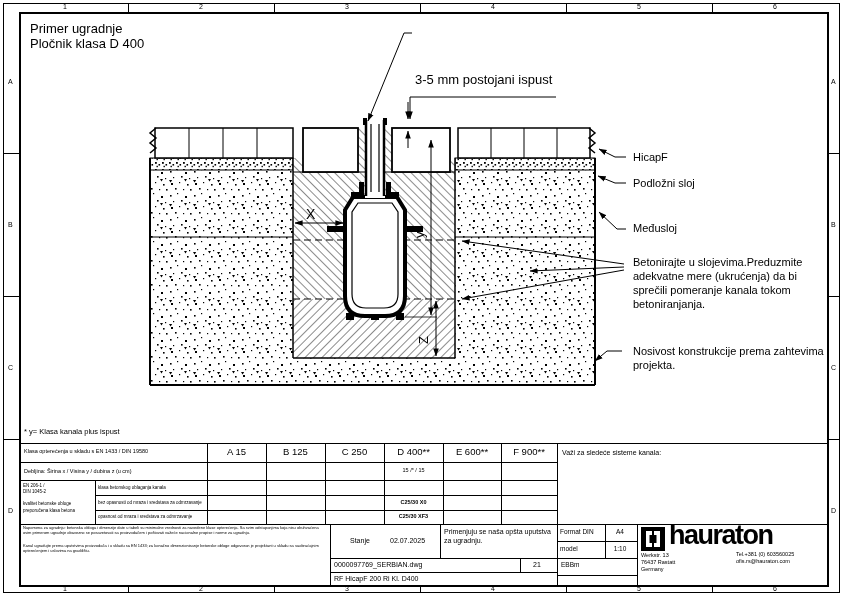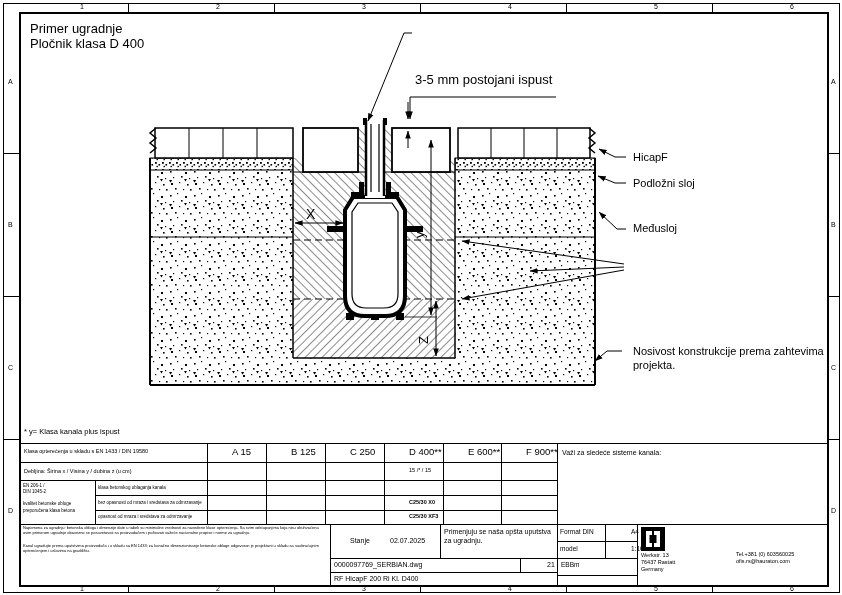--- a/index.html
+++ b/index.html
@@ -1,19 +1,19 @@
 <!DOCTYPE html>
 <html><head>
 <meta charset="utf-8">
 <style>
   html,body{margin:0;padding:0;background:#e8e8e8;}
   .sheet{position:relative;width:842px;height:595px;background:#fff;font-family:"Liberation Sans",sans-serif;color:#000;overflow:hidden;}
   .t{position:absolute;color:#000;white-space:nowrap;line-height:1.15;}
   .w{white-space:normal;}
-  .c{text-align:left;padding-left:25px;}
+  .c{text-align:center;}
   svg{position:absolute;left:0;top:0;}
   .brand{font-weight:900;letter-spacing:-1.5px;}
 </style>
 </head>
 <body>
 
 <div class="sheet">
 
   <svg width="842" height="595" viewBox="0 0 842 595">
     <defs>
@@ -219,20 +219,21 @@
   <div class="t" style="left:831px;top:364px;font-size:7px">C</div>
   <div class="t" style="left:831px;top:507px;font-size:7px">D</div>
 
   <div class="t" style="left:30px;top:22px;font-size:13px">Primer ugradnje</div>
   <div class="t" style="left:30px;top:37px;font-size:13px">Pločnik klasa D 400</div>
 
   <div class="t" style="left:415px;top:73px;font-size:13px">3-5 mm postojani ispust</div>
   <div class="t" style="left:633px;top:151px;font-size:11px">HicapF</div>
   <div class="t" style="left:633px;top:177px;font-size:11px">Podložni sloj</div>
   <div class="t" style="left:633px;top:222px;font-size:11px">Međusloj</div>
+  <div class="t w" style="left:633px;top:255px;width:178px;font-size:11px;line-height:14px">Betonirajte u slojevima.Preduzmite adekvatne mere (ukrućenja) da bi sprečili pomeranje kanala tokom betoniranjanja.</div>
   <div class="t w" style="left:633px;top:344px;width:192px;font-size:11px;line-height:14px">Nosivost konstrukcije prema zahtevima projekta.</div>
 
   <div class="t" style="left:24px;top:428px;font-size:7.5px">* y= Klasa kanala plus ispust</div>
 
   <div class="t" style="left:24px;top:448px;font-size:5.5px">Klasa opterećenja u skladu s EN 1433 / DIN 19580</div>
   <div class="t c" style="left:207px;top:447px;width:59px;font-size:9.5px">A 15</div>
   <div class="t c" style="left:266px;top:447px;width:59px;font-size:9.5px">B 125</div>
   <div class="t c" style="left:325px;top:447px;width:59px;font-size:9.5px">C 250</div>
   <div class="t c" style="left:384px;top:447px;width:59px;font-size:9.5px">D 400**</div>
   <div class="t c" style="left:443px;top:447px;width:58px;font-size:9.5px">E 600**</div>
@@ -263,19 +264,20 @@
   <div class="t" style="left:334px;top:575px;font-size:7px">RF HicapF  200 Ri  Kl. D400</div>
 
   <div class="t" style="left:562px;top:449px;font-size:7px">Važi za sledeće sisteme kanala:</div>
 
   <div class="t" style="left:560px;top:528px;font-size:6.5px">Format DIN</div>
   <div class="t c" style="left:606px;top:528px;width:28px;font-size:6.5px">A4</div>
   <div class="t" style="left:560px;top:545px;font-size:6.5px">model</div>
   <div class="t c" style="left:606px;top:545px;width:28px;font-size:6.5px">1:10</div>
   <div class="t" style="left:561px;top:561px;font-size:6.5px">EBBm</div>
 
+  <div class="t brand" style="left:669px;top:522px;font-size:27px;line-height:27px">hauraton</div>
   <div class="t" style="left:641px;top:552px;font-size:5.5px">Werkstr. 13</div>
   <div class="t" style="left:641px;top:559px;font-size:5.5px">76437 Rastatt</div>
   <div class="t" style="left:641px;top:566px;font-size:5.5px">Germany</div>
   <div class="t" style="left:736px;top:551px;font-size:5.5px">Tel.+381 (0) 603560025</div>
   <div class="t" style="left:736px;top:558px;font-size:5.5px">ofis.rs@hauraton.com</div>
 
 </div>
 
 </body></html>

